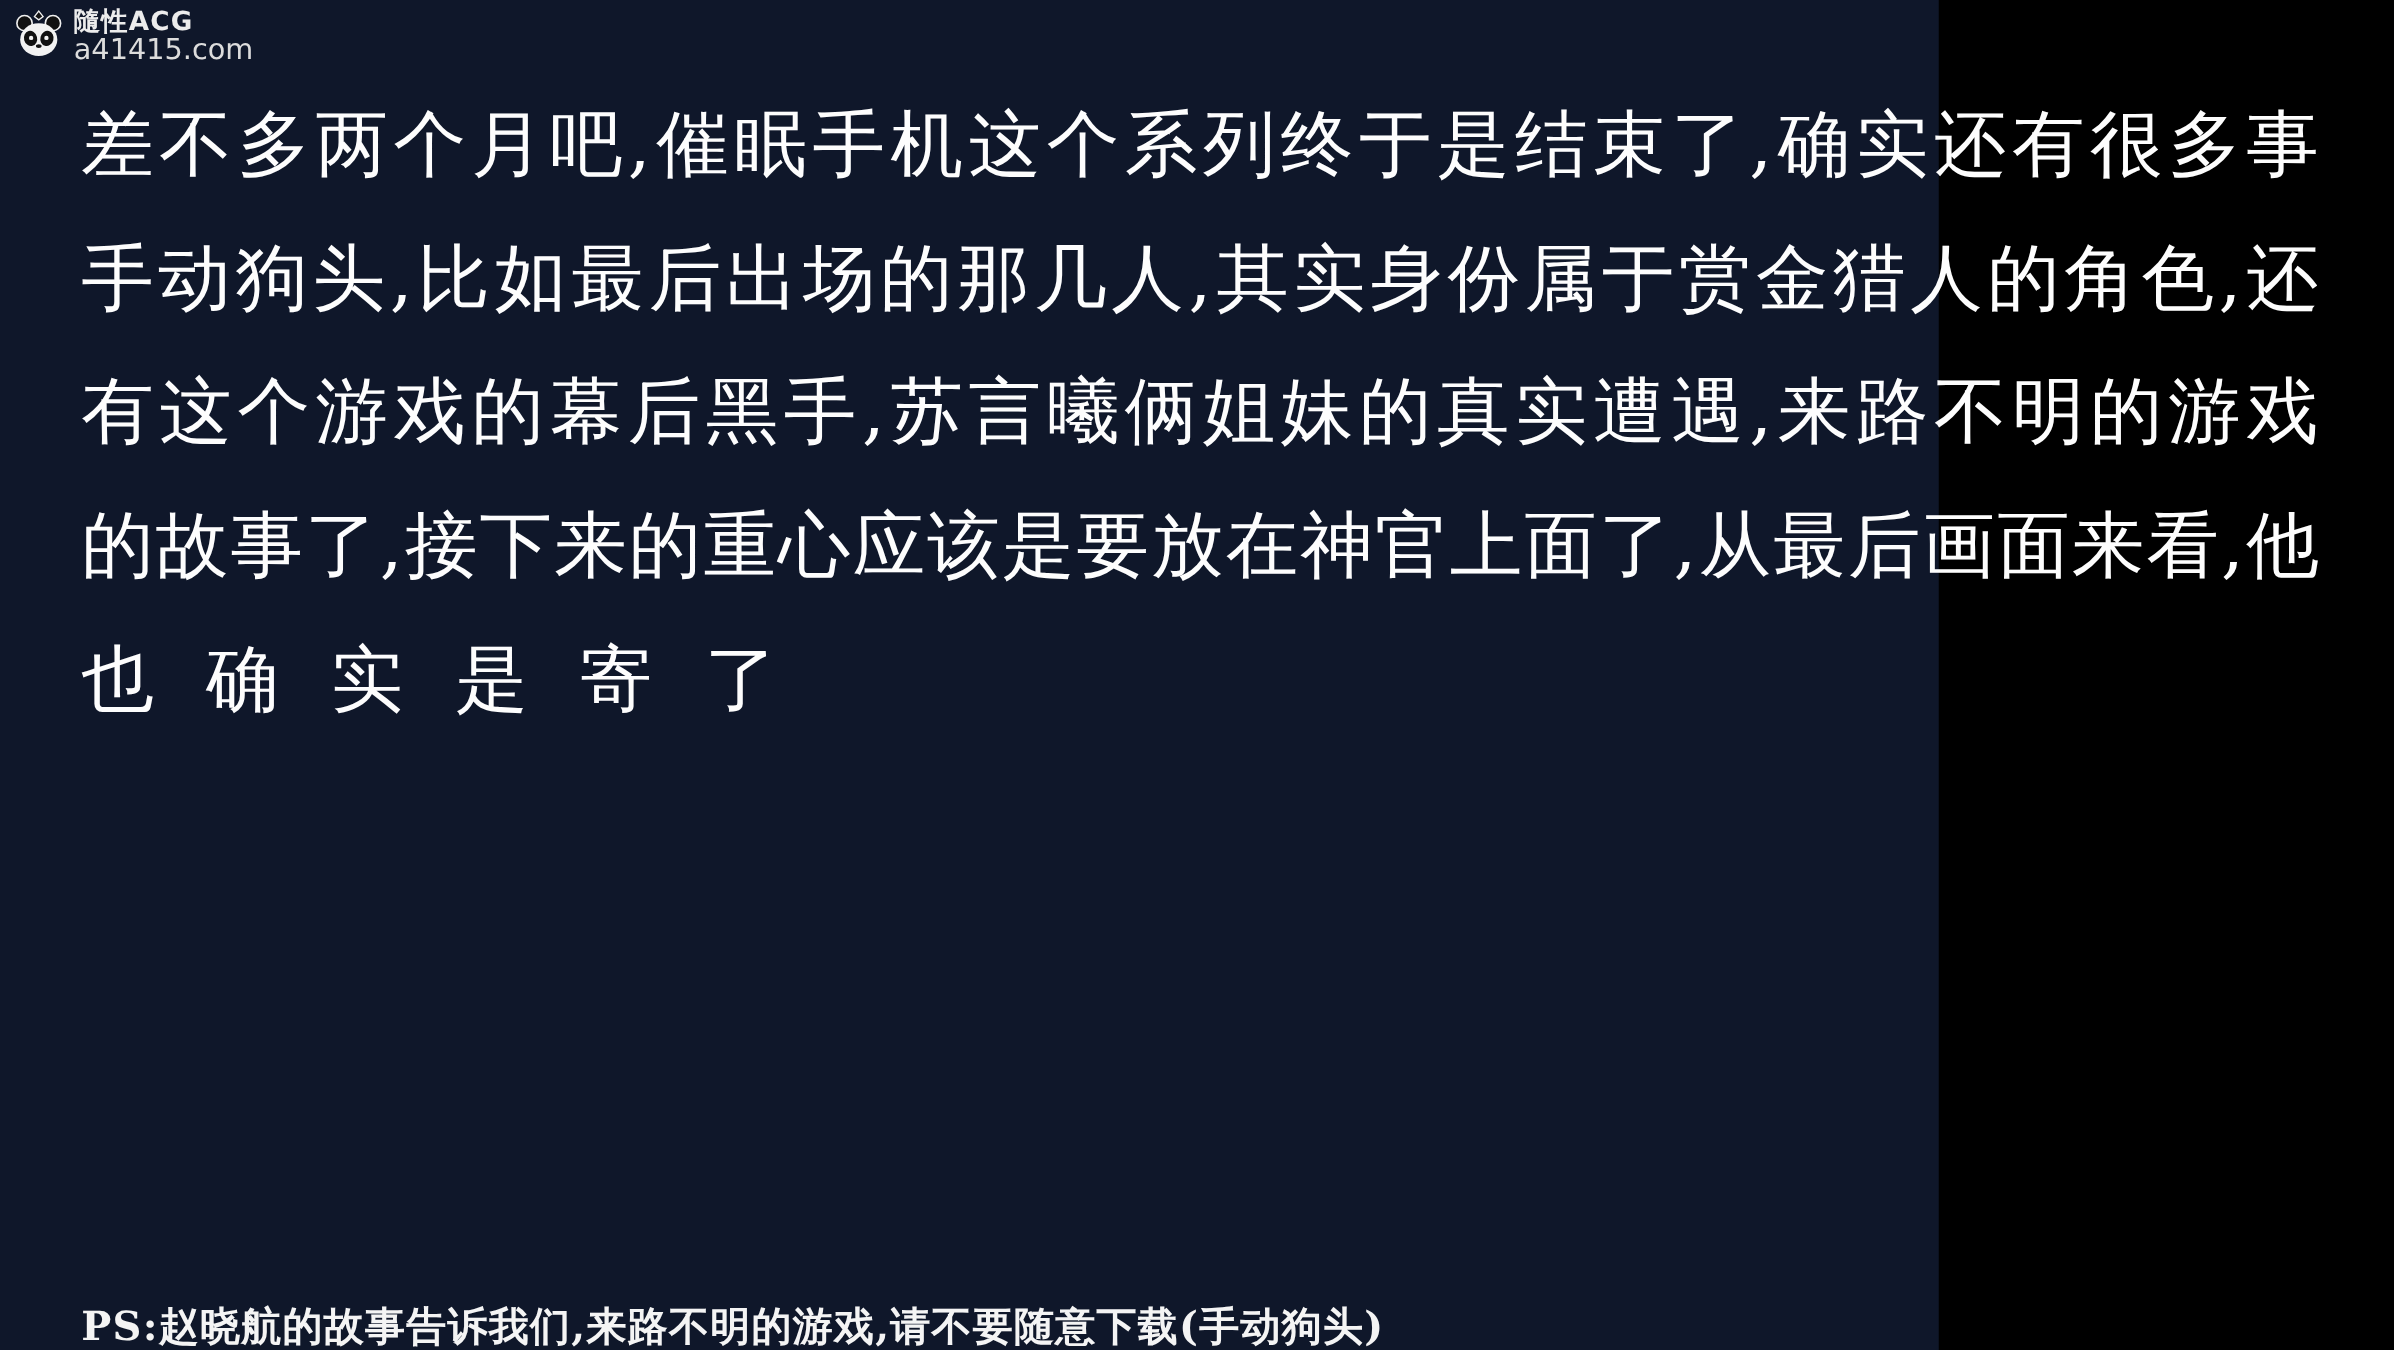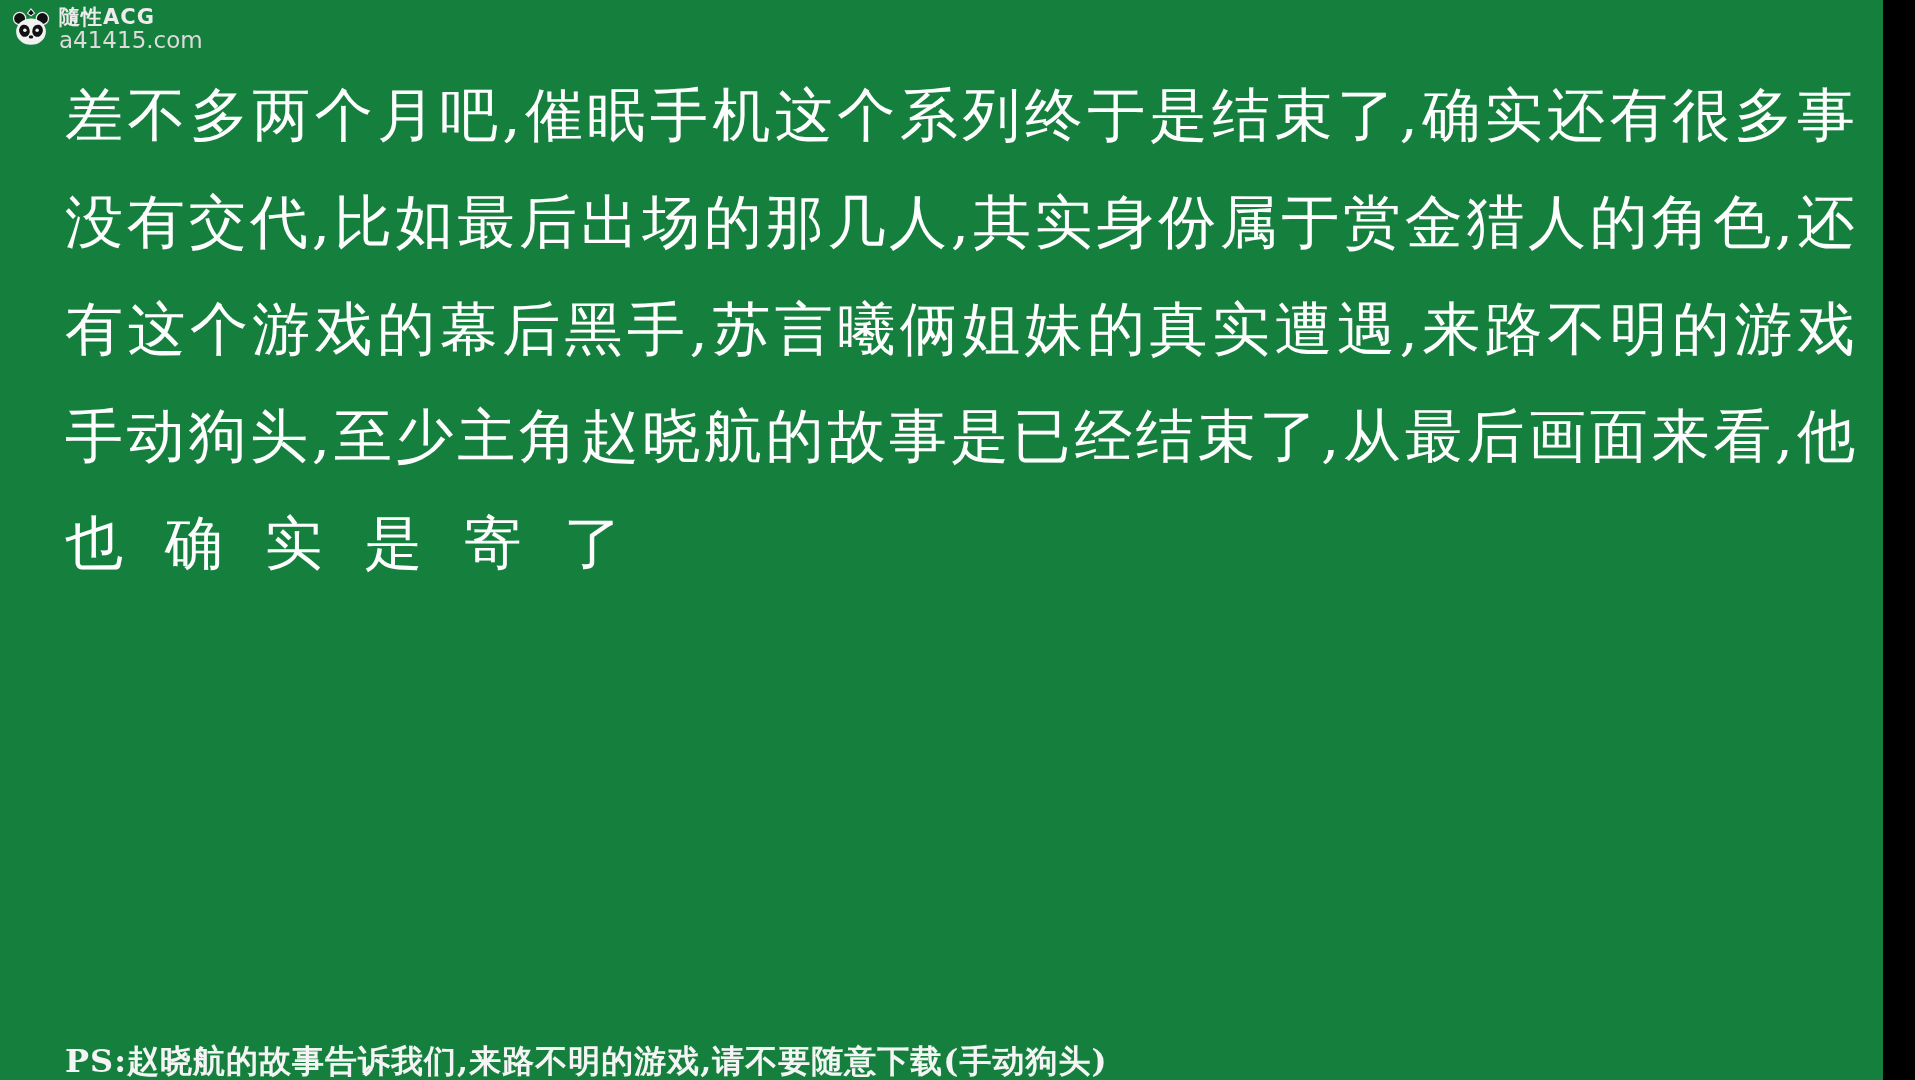--- a/index.html
+++ b/index.html
@@ -6,23 +6,23 @@
     margin: 0;
     padding: 0;
     background: #000000;
     width: 1915px;
     height: 1080px;
     overflow: hidden;
     font-family: "DejaVu Serif", "Liberation Serif", serif;
   }
   .stage {
     position: relative;
-    width: 1883px;
+    width: 1551px;
     height: 1080px;
-    background: #15803d;
+    background: #0f172a;
   }
 
   
   .logo {
     position: absolute;
     left: 10px;
     top: 6px;
     display: flex;
     align-items: center;
     gap: 7px;
@@ -112,21 +112,21 @@
       </svg>
     </span>
     <span class="logo-text">
       <span class="logo-name">隨性ACG</span>
       <span class="logo-site">a41415.com</span>
     </span>
   </div>
 
   <div class="main-text">
     <div class="text-line justify">差不多两个月吧,催眠手机这个系列终于是结束了,确实还有很多事</div>
-    <div class="text-line justify">没有交代,比如最后出场的那几人,其实身份属于赏金猎人的角色,还</div>
+    <div class="text-line justify">手动狗头,比如最后出场的那几人,其实身份属于赏金猎人的角色,还</div>
     <div class="text-line justify">有这个游戏的幕后黑手,苏言曦俩姐妹的真实遭遇,来路不明的游戏</div>
-    <div class="text-line justify">手动狗头,至少主角赵晓航的故事是已经结束了,从最后画面来看,他</div>
+    <div class="text-line justify">的故事了,接下来的重心应该是要放在神官上面了,从最后画面来看,他</div>
     <div class="text-line spread">也确实是寄了</div>
   </div>
 
   <div class="ps-note">PS:赵晓航的故事告诉我们,来路不明的游戏,请不要随意下载(手动狗头)</div>
 
 </div>
 
 </body></html>

